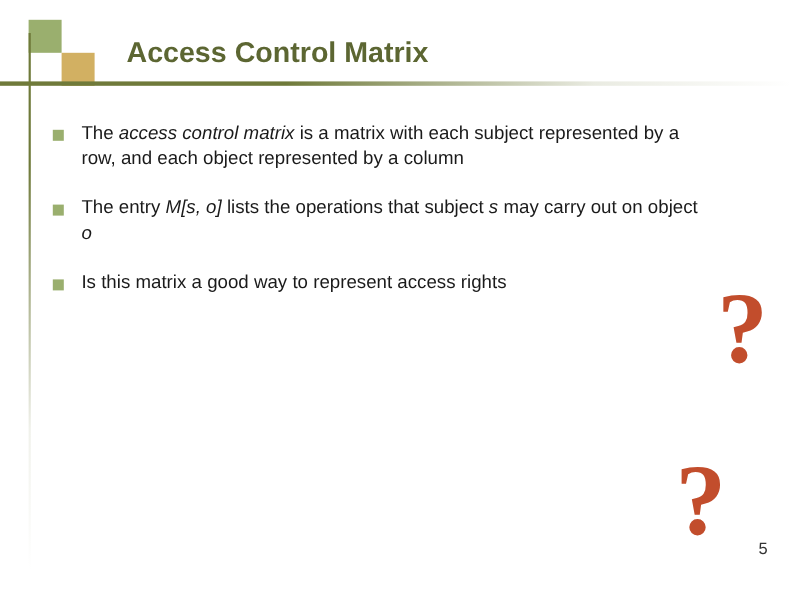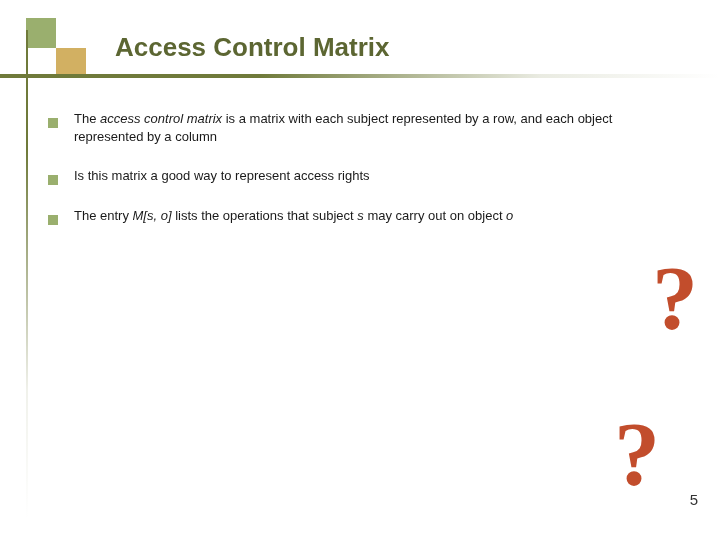--- a/index.html
+++ b/index.html
@@ -59,21 +59,21 @@
     position: absolute;
     top: 110px;
     left: 48px;
     width: 590px;
   }
   .bullet-item {
     display: flex;
     align-items: flex-start;
     margin-bottom: 22px;
     color: #1a1a1a;
-    font-size: 13px;
+    font-size: 17px;
     line-height: 1.35;
   }
   .bullet-marker {
     width: 10px;
     height: 10px;
     background: #9aaf6e;
     flex-shrink: 0;
     margin-top: 8px;
     margin-right: 16px;
   }
@@ -113,28 +113,28 @@
   <div class="bullet-item">
     <div class="bullet-marker"></div>
     <div class="bullet-text">
       <span>The </span><i>access control matrix</i><span> is a matrix with each subject represented by a row, and each object represented by a column</span>
     </div>
   </div>
 
   <div class="bullet-item">
     <div class="bullet-marker"></div>
     <div class="bullet-text">
-      <span>Is this matrix a good way to represent access rights</span>
+      <span>The entry </span><i>M[s, o]</i><span> lists the operations that subject </span><i>s</i><span> may carry out on object </span><i>o</i><span></span>
     </div>
   </div>
 
   <div class="bullet-item">
     <div class="bullet-marker"></div>
     <div class="bullet-text">
-      <span>The entry </span><i>M[s, o]</i><span> lists the operations that subject </span><i>s</i><span> may carry out on object </span><i>o</i><span></span>
+      <span>Is this matrix a good way to represent access rights</span>
     </div>
   </div>
 
 
 </div>
 
 <div class="qmark q1">?</div>
 <div class="qmark q2">?</div>
 
 <div class="pagenum">5</div>

